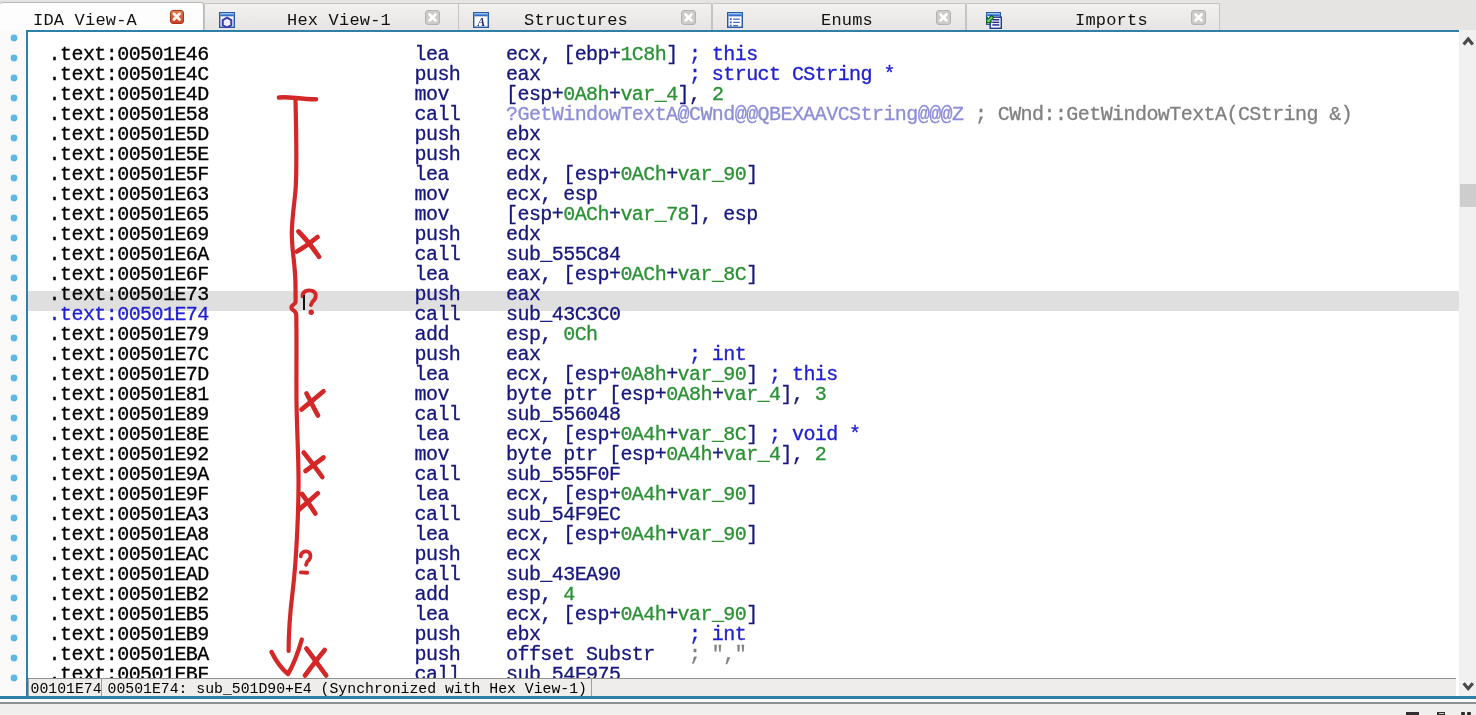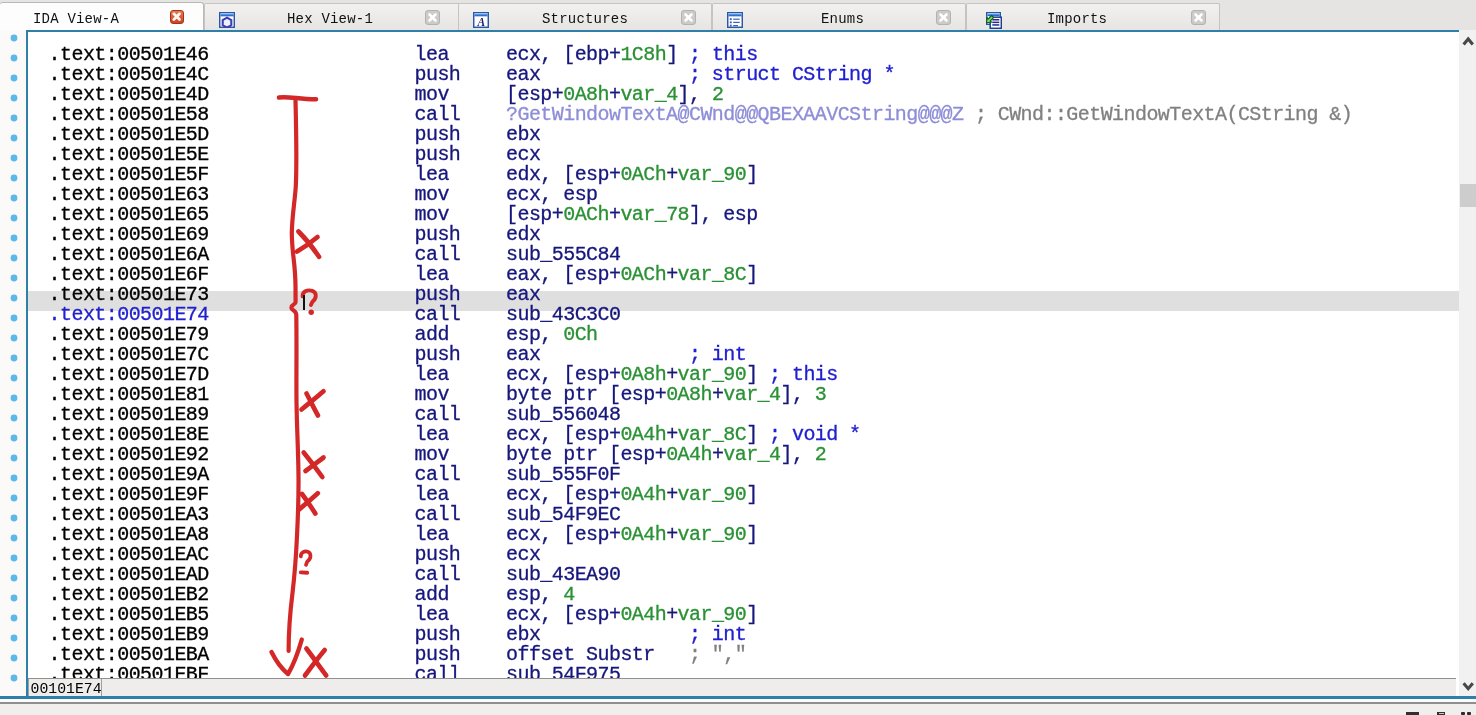--- a/index.html
+++ b/index.html
@@ -1,21 +1,21 @@
 <!DOCTYPE html>
 <html><head><meta charset="utf-8">
 <style>
 html,body{margin:0;padding:0;width:1476px;height:715px;overflow:hidden;background:#ffffff}
 *{box-sizing:border-box}
 #tabbar{position:absolute;left:0;top:0;width:1476px;height:30px;background:#e6e4e2}
 .tab{position:absolute;top:0;height:30px}
 .tab.inactive{top:3px;height:27px;background:linear-gradient(#f2f1ef,#e7e5e3);border:1px solid #c6c4c2;border-bottom:none;border-radius:2px 2px 0 0}
 .tab.inactive .tlabel{top:6.5px}
 .tab.active{top:2px;height:28px;background:#fdfdfd;border:1px solid #bbb9b7;border-left:none;border-bottom:none;border-radius:3px 3px 0 0}
-.tlabel{position:absolute;top:9.5px;font-family:"Liberation Mono",monospace;font-size:14px;color:#111;letter-spacing:0.2px;white-space:pre}
+.tlabel{position:absolute;top:9.5px;font-family:"Liberation Mono",monospace;font-size:17px;color:#111;letter-spacing:0.2px;white-space:pre}
 #blueline{position:absolute;left:26px;top:30px;width:1450px;height:2px;background:#2e80a8}
 #dotscol{position:absolute;left:0;top:30px;width:26px;height:667px;background:#fbfaf9}
 #leftborder{position:absolute;left:26px;top:30px;width:2px;height:668.5px;background:#2e80a8}
 #content{position:absolute;left:37.6px;top:33.5px;margin:11px;background:transparent;font-family:"Liberation Mono",monospace;font-size:20px;letter-spacing:-0.567px;line-height:20px;white-space:pre;color:#000;-webkit-text-stroke:0.3px}
 #hlrow{position:absolute;left:28px;top:291px;width:1431px;height:20px;background:#dfdfdf}
 #caret{position:absolute;left:303.2px;top:295px;width:2.3px;height:15px;background:#111}
 #anno{position:absolute;left:0;top:0;pointer-events:none}
 #sbar{position:absolute;left:1459px;top:30px;width:17px;height:668px;background:#f1f1f1}
 #sthumb{position:absolute;left:1460px;top:184px;width:16px;height:23px;background:#cdcdcd}
 #statusbar{position:absolute;left:28px;top:678px;width:1428px;height:17.5px;background:#eeedec;border-top:1px solid #909090;font-family:"Liberation Mono",monospace;font-size:14.8px;color:#000}
@@ -53,21 +53,21 @@
       </div>
   </div>
   <div class="tab inactive" style="left:458px;width:254px">
     <div style="position:absolute;left:14px;top:7.5px;width:16px;height:16px">
 <svg style="display:block" width="16" height="16" viewBox="0 0 16 16">
 <rect x="0.7" y="0.7" width="14.6" height="14.6" fill="#ffffff" stroke="#2a58a8" stroke-width="1.5"></rect>
 <rect x="1.4" y="1.4" width="13.2" height="2.9" fill="url(#tb)"></rect>
 <text x="8.3" y="14" font-family="Liberation Serif" font-style="italic" font-weight="bold" font-size="11.5" fill="#20206e" text-anchor="middle">A</text>
 </svg>
       </div>
-    <div class="tlabel" style="left:83px">Structures</div>
+    <div class="tlabel" style="left:65px">Structures</div>
     <div style="position:absolute;left:222px;top:6px;width:15px;height:15px;border-radius:3px;background:#cccbc9;border:1px solid #b4b2b0;box-sizing:border-box">
 <svg style="display:block" width="13" height="13" viewBox="0 0 13 13">
           <path d="M3.5,3.5 L9.5,9.5 M9.5,3.5 L3.5,9.5" stroke="#ffffff" stroke-width="2.6" stroke-linecap="round"></path>
         </svg>
       </div>
   </div>
   <div class="tab inactive" style="left:712px;width:254px">
     <div style="position:absolute;left:14px;top:7.5px;width:16px;height:16px">
 <svg style="display:block" width="16" height="16" viewBox="0 0 16 16">
 <rect x="0.7" y="0.7" width="14.6" height="14.6" fill="#ffffff" stroke="#2a58a8" stroke-width="1.5"></rect>
@@ -94,21 +94,21 @@
 <rect x="3.4" y="1.4" width="12.2" height="2.7" fill="url(#tb)"></rect>
 <rect x="6.2" y="5.2" width="11.1" height="11.1" fill="#ffffff" stroke="#1d3f94" stroke-width="1.5"></rect>
 <rect x="8.3" y="7" width="7" height="1.5" fill="#28288e"></rect>
 <rect x="8.3" y="9.6" width="7" height="1.5" fill="#28288e"></rect>
 <rect x="8.3" y="12.2" width="7" height="1.5" fill="#28288e"></rect>
 <g transform="translate(8.6,4.6) rotate(135)">
             <path d="M0,-1.4 L4.6,-1.4 L4.6,-3.1 L8.6,0 L4.6,3.1 L4.6,1.4 L0,1.4 Z" fill="#7ede7e" stroke="#0b5e0b" stroke-width="1.1"></path>
           </g>
 </svg>
       </div>
-    <div class="tlabel" style="left:80px">Imports</div>
+    <div class="tlabel" style="left:108px">Imports</div>
     <div style="position:absolute;left:224px;top:6px;width:15px;height:15px;border-radius:3px;background:#cccbc9;border:1px solid #b4b2b0;box-sizing:border-box">
 <svg style="display:block" width="13" height="13" viewBox="0 0 13 13">
           <path d="M3.5,3.5 L9.5,9.5 M9.5,3.5 L3.5,9.5" stroke="#ffffff" stroke-width="2.6" stroke-linecap="round"></path>
         </svg>
       </div>
   </div>
   <div class="tab active" style="left:0;width:204px">
     <div class="tlabel" style="left:33px;top:7.5px">IDA View-A</div>
     <div style="position:absolute;left:170px;top:7px;width:14px;height:14px;border-radius:3px;background:linear-gradient(#e27a52,#cc4326);border:1.3px solid #a83418;box-sizing:border-box">
 <svg style="display:block" width="11.4" height="11.4" viewBox="0 0 12 12">
@@ -219,20 +219,21 @@
 <div id="caret"></div>
 <div id="sbar">
 <svg width="17" height="668" viewBox="0 0 17 668">
 <path d="M4.6,14.5 L9.2,9 L13.8,14.5" stroke="#484848" stroke-width="3.1" fill="none"></path>
 <path d="M4.6,653.2 L9.2,658.7 L13.8,653.2" stroke="#484848" stroke-width="3.1" fill="none"></path>
 </svg>
 </div>
 <div id="sthumb"></div>
 <div id="statusbar">
   <div class="sbox" style="left:0;width:74px;border-left:1px solid #9f9f9f;padding-left:1.5px">00101E74</div>
+  <div class="sbox" style="left:74px;width:490px;padding-left:5.5px">00501E74: sub_501D90+E4 (Synchronized with Hex View-1)</div>
 </div>
 <div id="bluebottom"></div>
 <div id="bstrip1"></div>
 <div id="bstrip2"></div>
 <div id="bstrip3"></div>
 <div style="position:absolute;left:1405.5px;top:711.5px;width:13px;height:3.5px;background:#332f30"></div>
 <div style="position:absolute;left:1437px;top:711.5px;width:8px;height:3.5px;background:#332f30"></div>
 <div style="position:absolute;left:1438.5px;top:712.8px;width:5px;height:1.4px;background:#c9c6c6"></div>
 <div style="position:absolute;left:1460.5px;top:712px;width:4.5px;height:3px;background:#2e2a2b;border-radius:1px"></div>
 <div style="position:absolute;left:1466.8px;top:712px;width:4.5px;height:3px;background:#2e2a2b;border-radius:1px"></div>

